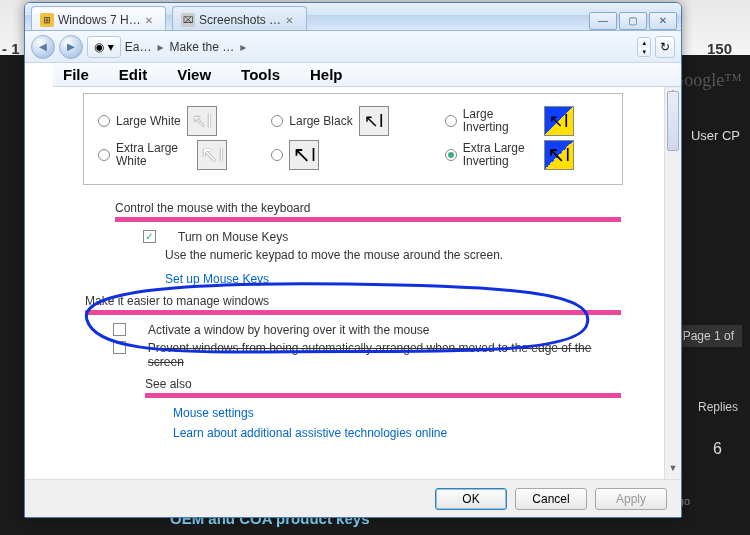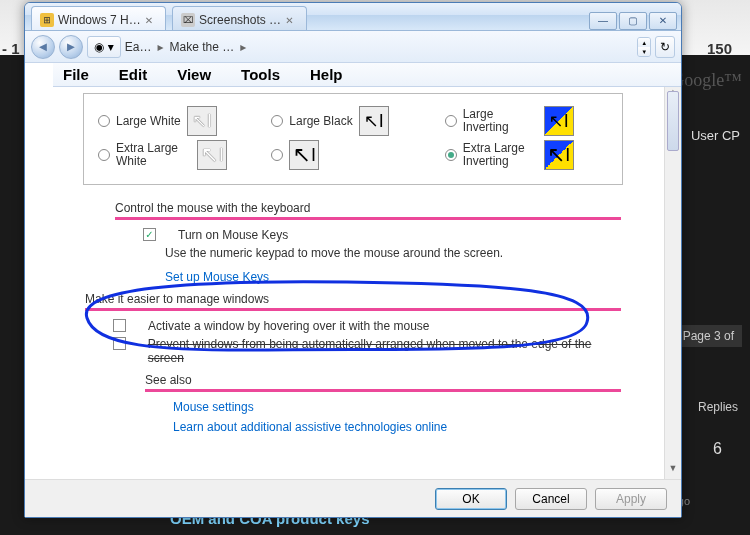--- a/index.html
+++ b/index.html
@@ -62,21 +62,21 @@
   .cursor-cell { display:flex; align-items:center; gap:6px; width:170px;}
   .radio { width:12px; height:12px; border:1px solid #888; border-radius:50%; display:flex; align-items:center; justify-content:center;}
   .radio.sel::after{content:""; width:6px; height:6px; background:#4a8; border-radius:50%;}
   .option-label { font-size:12px; line-height:13px; max-width:75px;}
   .swatch { width:30px; height:30px; border:1px solid #888; background:#eee; display:flex; align-items:center; justify-content:center; position:relative;}
   .swatch.inv { background:linear-gradient(135deg,#1040ff 50%,#ffe000 50%);}
   .swc { font-size:18px; line-height:1;}
   .swc.black{color:#000}.swc.white{color:#fff; text-shadow:0 0 1px #000;}
 
   .section { margin:8px 60px 4px 90px; }
-  .legend { font-size:12px; color:#333; border-bottom:3px solid #ec4899; padding-bottom:2px; margin-bottom:8px;}
+  .legend { font-size:12px; color:#333; border-bottom:5px solid #ec4899; padding-bottom:2px; margin-bottom:8px;}
   .legend span{background:#fff; position:relative; top:0px; padding-right:6px;}
   .chk { display:flex; align-items:flex-start; gap:22px; margin:4px 0 4px 28px;}
   .checkbox { width:13px; height:13px; border:1px solid #888; background:#fff; font-size:10px; text-align:center; line-height:11px; color:#2a6;}
   .checkbox.on::after{content:"✓";}
   .hint { margin:4px 0 10px 50px; color:#333;}
   .link { color:#0066cc; cursor:pointer;}
   .strike { text-decoration:line-through;}
   .seealso { margin-left:120px;}
 
   .annot { position:absolute; pointer-events:none; }
@@ -89,21 +89,21 @@
 </style>
 </head>
 <body>
 
 <div class="bg-top"></div>
 <div class="bg-url">/search.php?searchid=6</div>
 <div class="bg-left">- 1</div>
 <div style="position:absolute; top:40px; right:18px; color:#333; font-size:15px; font-weight:bold;">150</div>
 <div class="bg-google">Google™</div>
 <div class="bg-usercp">User CP</div>
-<div class="bg-page">Page 3 of</div>
+<div class="bg-page">Page 1 of</div>
 <div class="bg-replies">Replies</div>
 <div class="bg-six">6</div>
 <div class="bg-oem">OEM and COA product keys</div>
 <div class="bg-min">1 Minute Ago</div>
 
 <div class="window">
 
   <div class="titlebar">
     <div class="tab">
       <span class="favicon">⊞</span>

